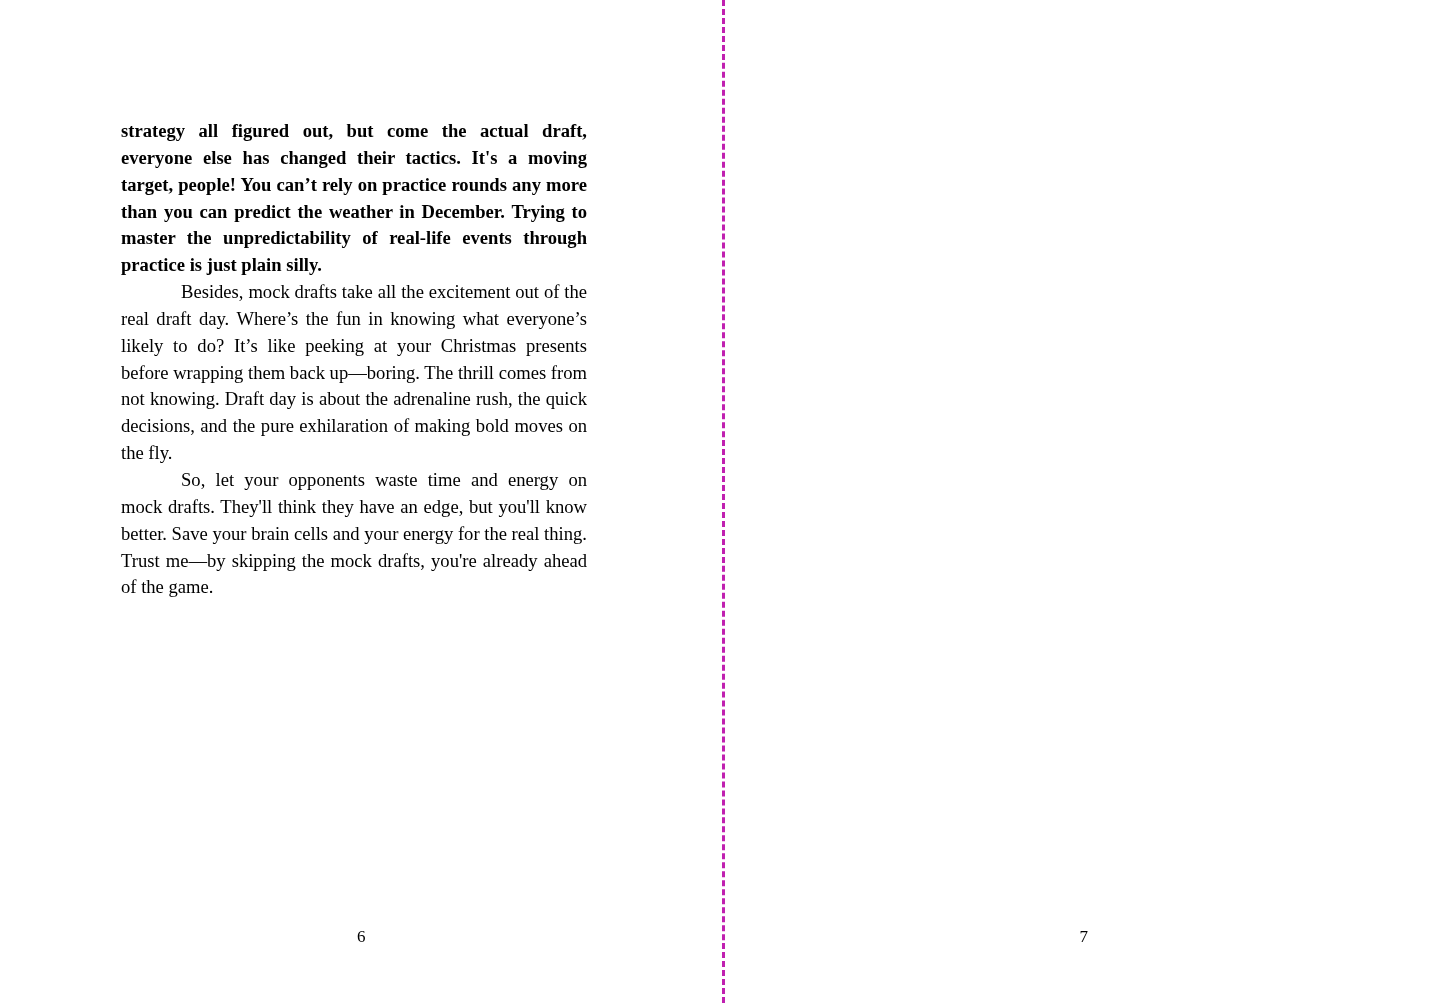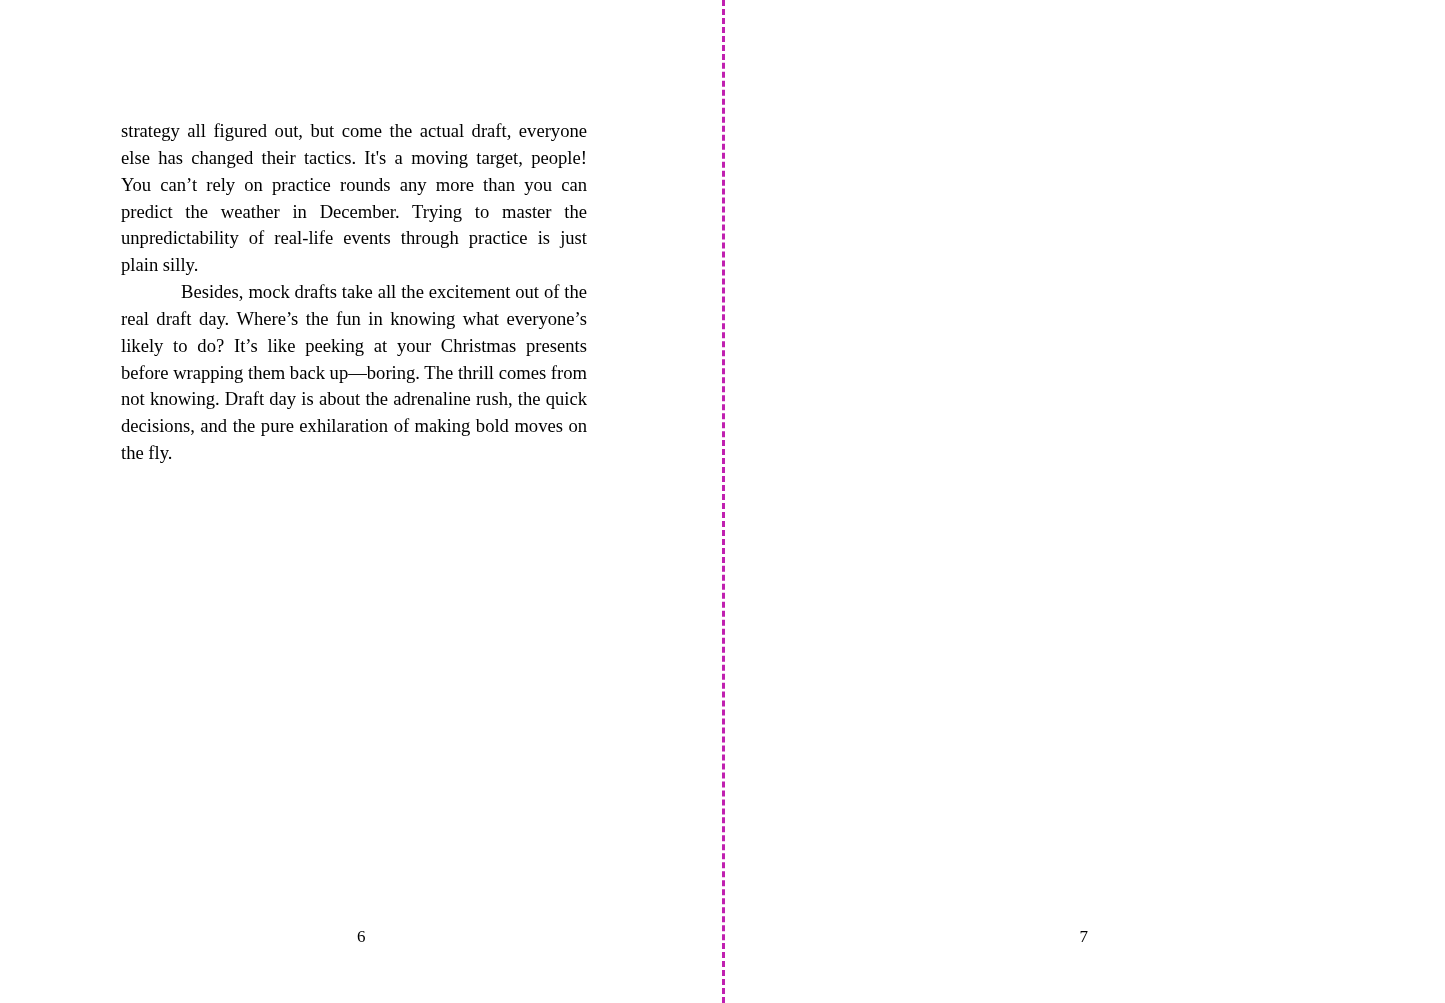--- a/index.html
+++ b/index.html
@@ -51,39 +51,41 @@
     hyphens: none;
   }
   .body-col p {
     margin: 0;
   }
   .p-indent {
     text-indent: 60px;
   }
   .p-noindent {
     text-indent: 0;
+    font-weight: bold;
   }
   .folio {
     position: absolute;
     bottom: 58px;
     width: 100%;
     text-align: center;
     font-size: 17px;
     line-height: 1;
   }
 </style>
 </head>
 <body>
 
 <div class="spread">
 
   <div class="page">
     <div class="col-left body-col">
       <p class="p-noindent">strategy all figured out, but come the actual draft, everyone else has changed their tactics. It's a moving target, people! You can’t rely on practice rounds any more than you can predict the weather in December. Trying to master the unpredictability of real-life events through practice is just plain silly.</p>
       <p class="p-indent">Besides, mock drafts take all the excitement out of the real draft day. Where’s the fun in knowing what everyone’s likely to do? It’s like peeking at your Christmas presents before wrapping them back up—boring. The thrill comes from not knowing. Draft day is about the adrenaline rush, the quick decisions, and the pure exhilaration of making bold moves on the fly.</p>
+      <p class="p-indent">So, let your opponents waste time and energy on mock drafts. They'll think they have an edge, but you'll know better. Save your brain cells and your energy for the real thing. Trust me—by skipping the mock drafts, you're already ahead of the game.</p>
     </div>
     <div class="folio">6</div>
   </div>
 
   <div class="page">
 
     <div class="folio">7</div>
   </div>
 
   <div class="gutter-line"></div>

